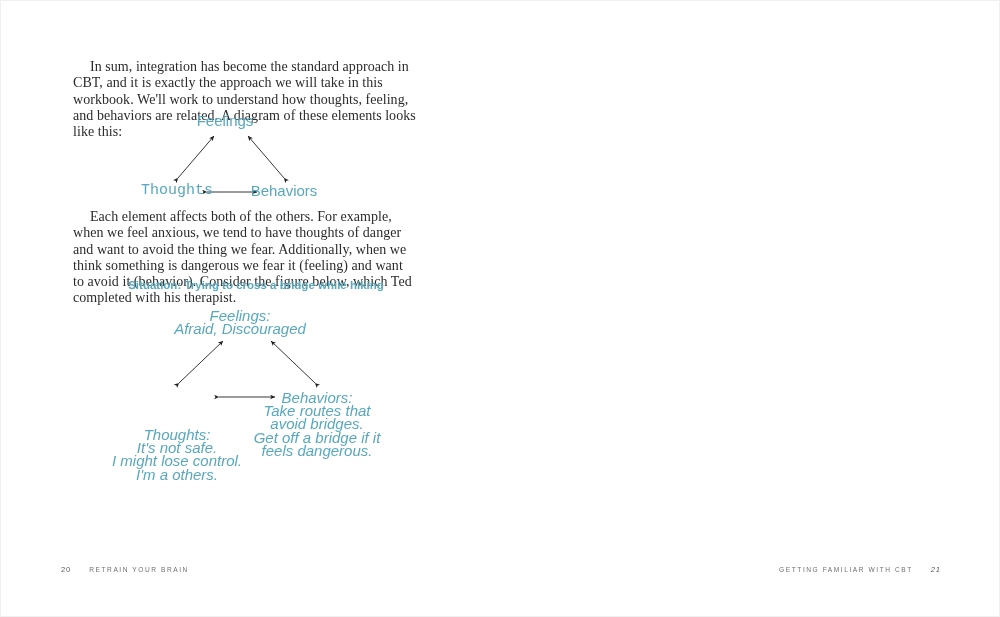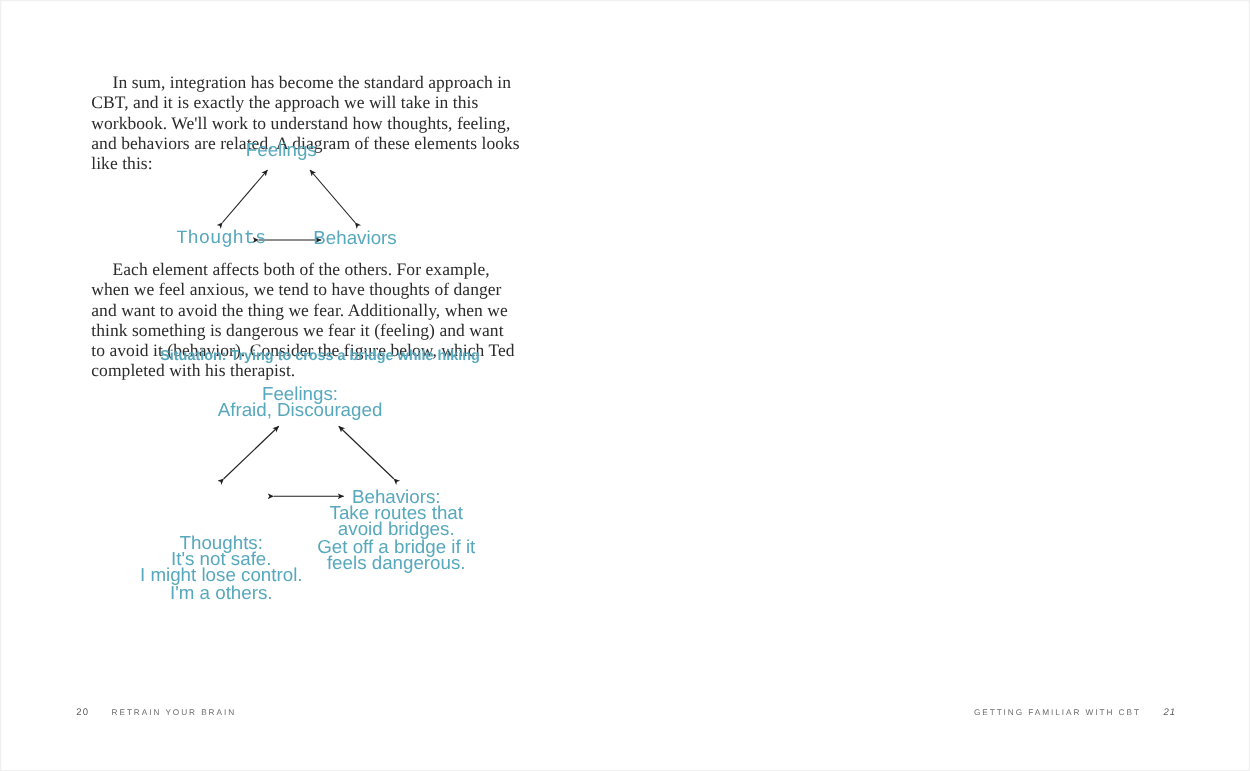--- a/index.html
+++ b/index.html
@@ -56,21 +56,21 @@
   .dlabel {
     position: absolute;
     font-family: "Liberation Sans", sans-serif;
     color: #57a8bd;
     font-size: 15px;
     line-height: 13.2px;
     white-space: nowrap;
     text-align: center;
     transform: translateX(-50%);
   }
-  .dlabel.multi { white-space: normal; }
+  .dlabel.multi { white-space: normal; font-style: italic; }
   .d1-feelings  { left: 96px;  top: 0px; }
   .d1-thoughts  { left: 48px;  top: 70px; font-family: Liberation Mono, monospace; }
   .d1-behaviors { left: 155px; top: 70px; }
 
   .situation {
     position: absolute;
     left: 0; top: 0;
     width: 290px;
     text-align: center;
     font-family: "Liberation Sans", sans-serif;

